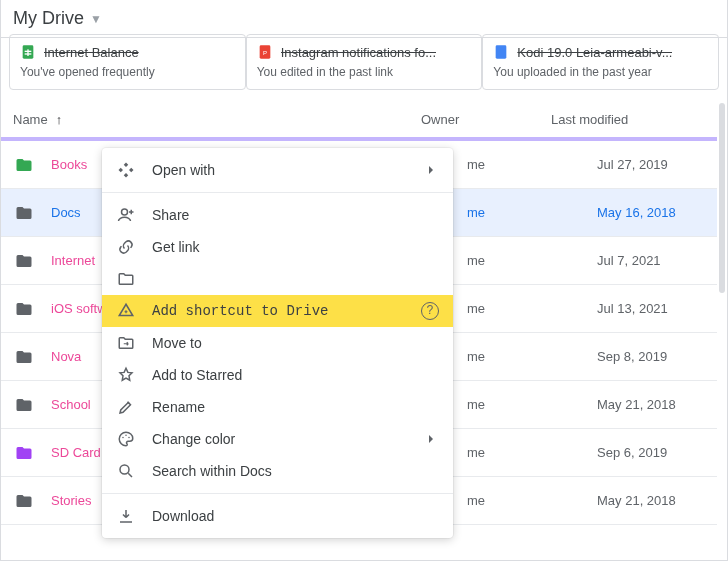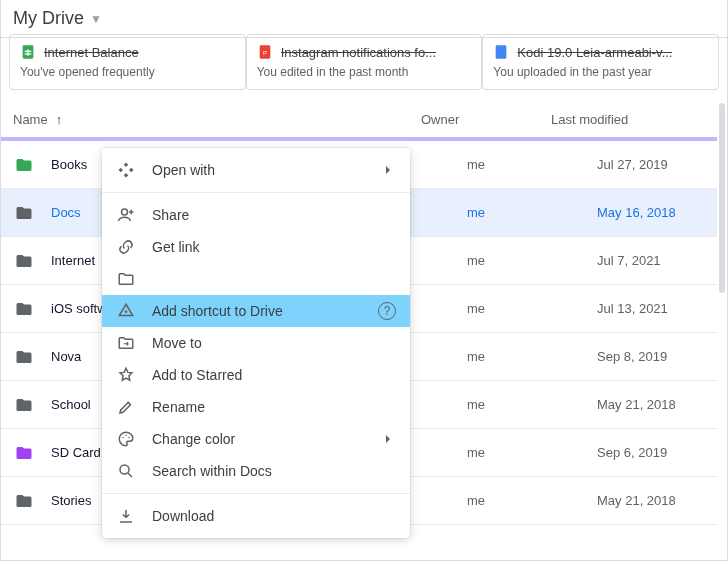--- a/index.html
+++ b/index.html
@@ -20,28 +20,28 @@
   .col-mod { flex: 1; }
   .arrow-up { margin-left: 8px; color: #202124; }
   .rows { }
   .row { display: flex; align-items: center; height: 48px; padding: 0 12px; border-bottom: 1px solid #e8eaed; font-size: 13px; color: #5f6368; }
   .row.selected { background: #e8f0fe; color: #1a73e8; }
   .row.selected .fname { color: #1a73e8; }
   .row .cell-name { flex: 0 0 408px; display: flex; align-items: center; gap: 16px; }
   .row .cell-owner { flex: 0 0 130px; margin-left: 46px; }
   .row .cell-mod { flex: 1; }
   .folder-icon { width: 22px; height: 18px; flex: 0 0 auto; }
-  .fname { color: #0f172a; }
+  .fname { color: #ec4899; }
   
   .scroll-track { position: absolute; top: 103px; right: 0; width: 10px; height: 450px; background: #fff; }
   .scroll-thumb { position: absolute; top: 0; left: 2px; width: 6px; height: 190px; background: #dadce0; border-radius: 3px; }
   
-  .ctx { position: absolute; top: 148px; left: 101px; width: 308px; background: #fff; border-radius: 4px; box-shadow: 0 2px 10px rgba(0,0,0,0.18), 0 0 0 1px rgba(0,0,0,0.04); padding: 6px 0; z-index: 10; }
+  .ctx { position: absolute; top: 148px; left: 101px; width: 351px; background: #fff; border-radius: 4px; box-shadow: 0 2px 10px rgba(0,0,0,0.18), 0 0 0 1px rgba(0,0,0,0.04); padding: 6px 0; z-index: 10; }
   .ctx-item { display: flex; align-items: center; height: 32px; padding: 0 14px; font-size: 14px; color: #3c4043; cursor: default; }
-  .ctx-item:hover, .ctx-item.hovered { background: #7dd3fc; }
+  .ctx-item:hover, .ctx-item.hovered { background: #fde047; font-family: Liberation Mono, monospace; }
   .ctx-item .mi { width: 20px; height: 20px; margin-right: 16px; color: #5f6368; display: inline-flex; align-items: center; justify-content: center; flex: 0 0 auto; }
   .ctx-item .label { flex: 1; white-space: nowrap; }
   .ctx-item .chev { color: #5f6368; }
   .ctx-sep { height: 1px; background: #e8eaed; margin: 6px 0; }
   .help-circ { width: 18px; height: 18px; border: 1.5px solid #5f6368; border-radius: 50%; display: inline-flex; align-items: center; justify-content: center; font-size: 12px; color: #5f6368; }
   svg { display: block; }
 </style>
 </head>
 <body>
 
@@ -68,21 +68,21 @@
   <div class="quick-card">
     <div class="quick-title">
       <span class="qicon">
         <svg viewBox="0 0 24 24" width="16" height="16">
             <rect x="4" y="2" width="16" height="20" rx="2" fill="#ea4335"></rect>
             <text x="12" y="16" font-size="9" fill="#fff" text-anchor="middle" font-family="Arial">P</text>
           </svg>
       </span>
       <span class="strike">Instagram notifications fo...</span>
     </div>
-    <div class="quick-sub">You edited in the past month</div>
+    <div class="quick-sub">You edited in the past link</div>
   </div>
   <div class="quick-card">
     <div class="quick-title">
       <span class="qicon">
         <svg viewBox="0 0 24 24" width="16" height="16">
             <rect x="4" y="2" width="16" height="20" rx="2" fill="#4285f4"></rect>
           </svg>
       </span>
       <span class="strike">Kodi 19.0 Leia-armeabi-v...</span>
     </div>

